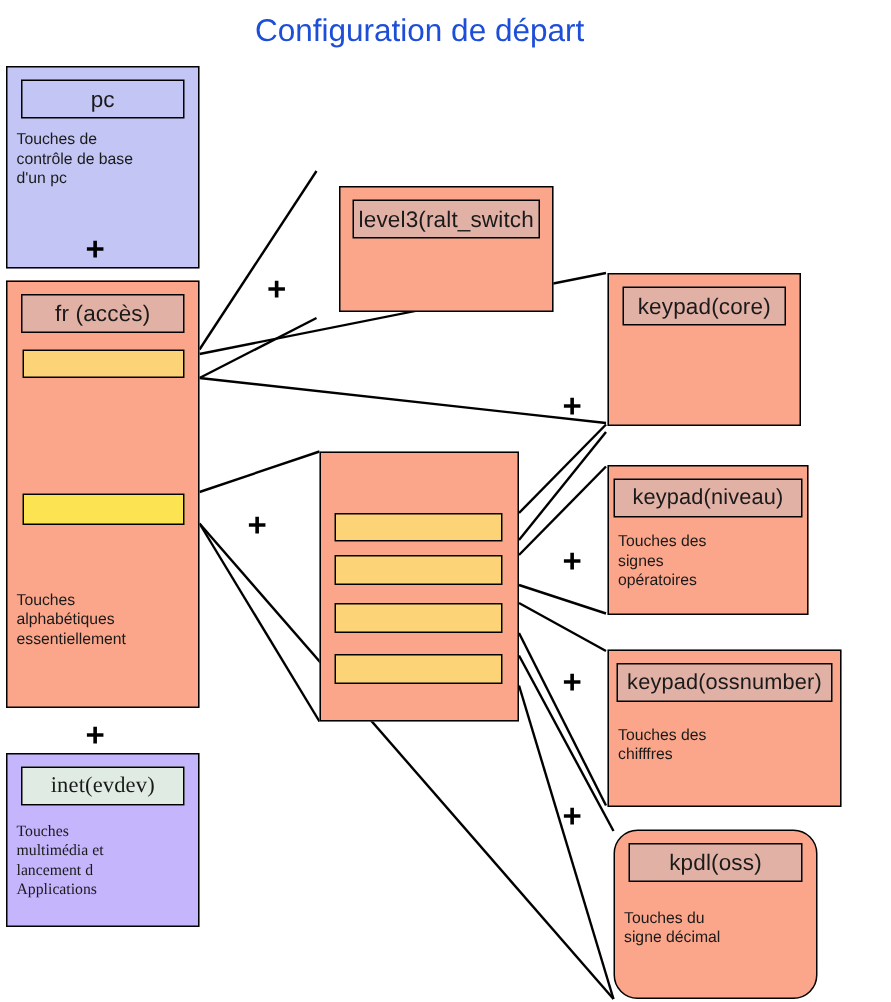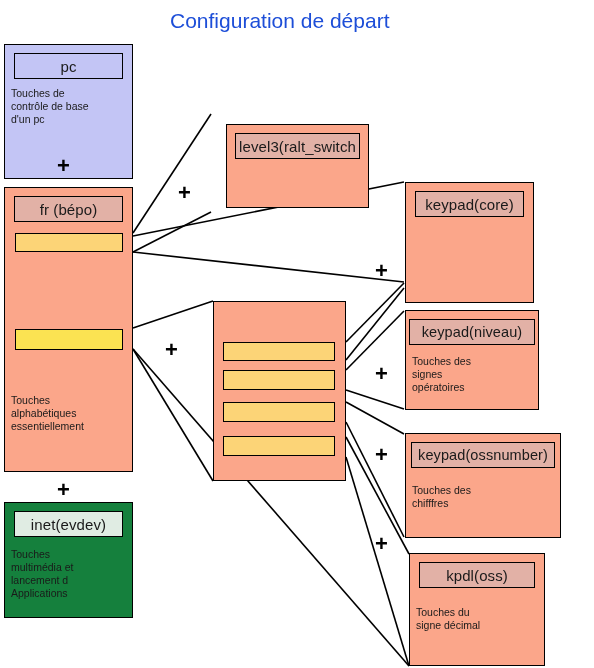--- a/index.html
+++ b/index.html
@@ -32,21 +32,21 @@
   }
 
   
   .node {
     position: absolute;
     box-sizing: border-box;
     border: 1.5px solid #000000;
     background: #fba68a;
   }
   .node.blue   { background: #c3c5f5; margin-top: 42px; }
-  .node.cream  { background: #15803d; }
+  .node.cream  { background: #c4b5fd; font-family: Liberation Serif, serif; }
 
   .node-title {
     position: absolute;
     left: 9px;
     right: 9px;
     top: 8px;
     height: 26px;
     box-sizing: border-box;
     border: 1.5px solid #000000;
     background: #e2b1a6;
@@ -151,21 +151,21 @@
   <div class="node blue" style="left:4px; top:2px; width:129px; height:135px;">
     <div class="node-title">pc</div>
     <div class="node-desc" style="top:42px;">Touches de
 contrôle de base
 d'un pc</div>
   </div>
 
   <div class="plus" style="left:57px; top:155px;">+</div>
 
   <div class="node" style="left:4px; top:187px; width:129px; height:285px;">
-    <div class="node-title">fr (bépo)</div>
+    <div class="node-title">fr (accès)</div>
     <div class="slot" style="left:10px; top:45px; width:108px; height:19px;"></div>
     <div class="slot bright" style="left:10px; top:141px; width:108px; height:21px;"></div>
     <div class="node-desc" style="top:206px;">Touches
 alphabétiques
 essentiellement</div>
   </div>
 
   <div class="plus" style="left:57px; top:479px;">+</div>
 
   <div class="node cream" style="left:4px; top:502px; width:129px; height:116px;">
@@ -186,21 +186,21 @@
 
   <div class="node" style="left:213px; top:301px; width:133px; height:180px;">
     <div class="slot" style="left:9px; top:40px; width:112px; height:19px;"></div>
     <div class="slot" style="left:9px; top:68px; width:112px; height:20px;"></div>
     <div class="slot" style="left:9px; top:100px; width:112px; height:20px;"></div>
     <div class="slot" style="left:9px; top:134px; width:112px; height:20px;"></div>
   </div>
 
   <div class="plus" style="left:375px; top:260px;">+</div>
 
-  <div class="node" style="left:405px; top:182px; width:129px; height:121px;">
+  <div class="node" style="left:405px; top:182px; width:129px; height:102px;">
     <div class="node-title">keypad(core)</div>
   </div>
 
   <div class="plus" style="left:375px; top:363px;">+</div>
 
   <div class="node" style="left:405px; top:310px; width:134px; height:100px;">
     <div class="node-title" style="left:3px; right:3px; font-size:14.5px;">keypad(niveau)</div>
     <div class="node-desc" style="top:44px;">Touches des
 signes
 opératoires</div>
@@ -209,19 +209,19 @@
   <div class="plus" style="left:375px; top:444px;">+</div>
 
   <div class="node" style="left:405px; top:433px; width:156px; height:105px;">
     <div class="node-title" style="left:5px; right:5px; font-size:14.5px;">keypad(ossnumber)</div>
     <div class="node-desc" style="top:50px;">Touches des
 chifffres</div>
   </div>
 
   <div class="plus" style="left:375px; top:533px;">+</div>
 
-  <div class="node" style="left:409px; top:553px; width:136px; height:113px;">
+  <div class="node" style="left:409px; top:553px; width:136px; height:113px;border-radius:16px;">
     <div class="node-title">kpdl(oss)</div>
     <div class="node-desc" style="top:52px;">Touches du
 signe décimal</div>
   </div>
 
 </div>
 
 </body></html>

